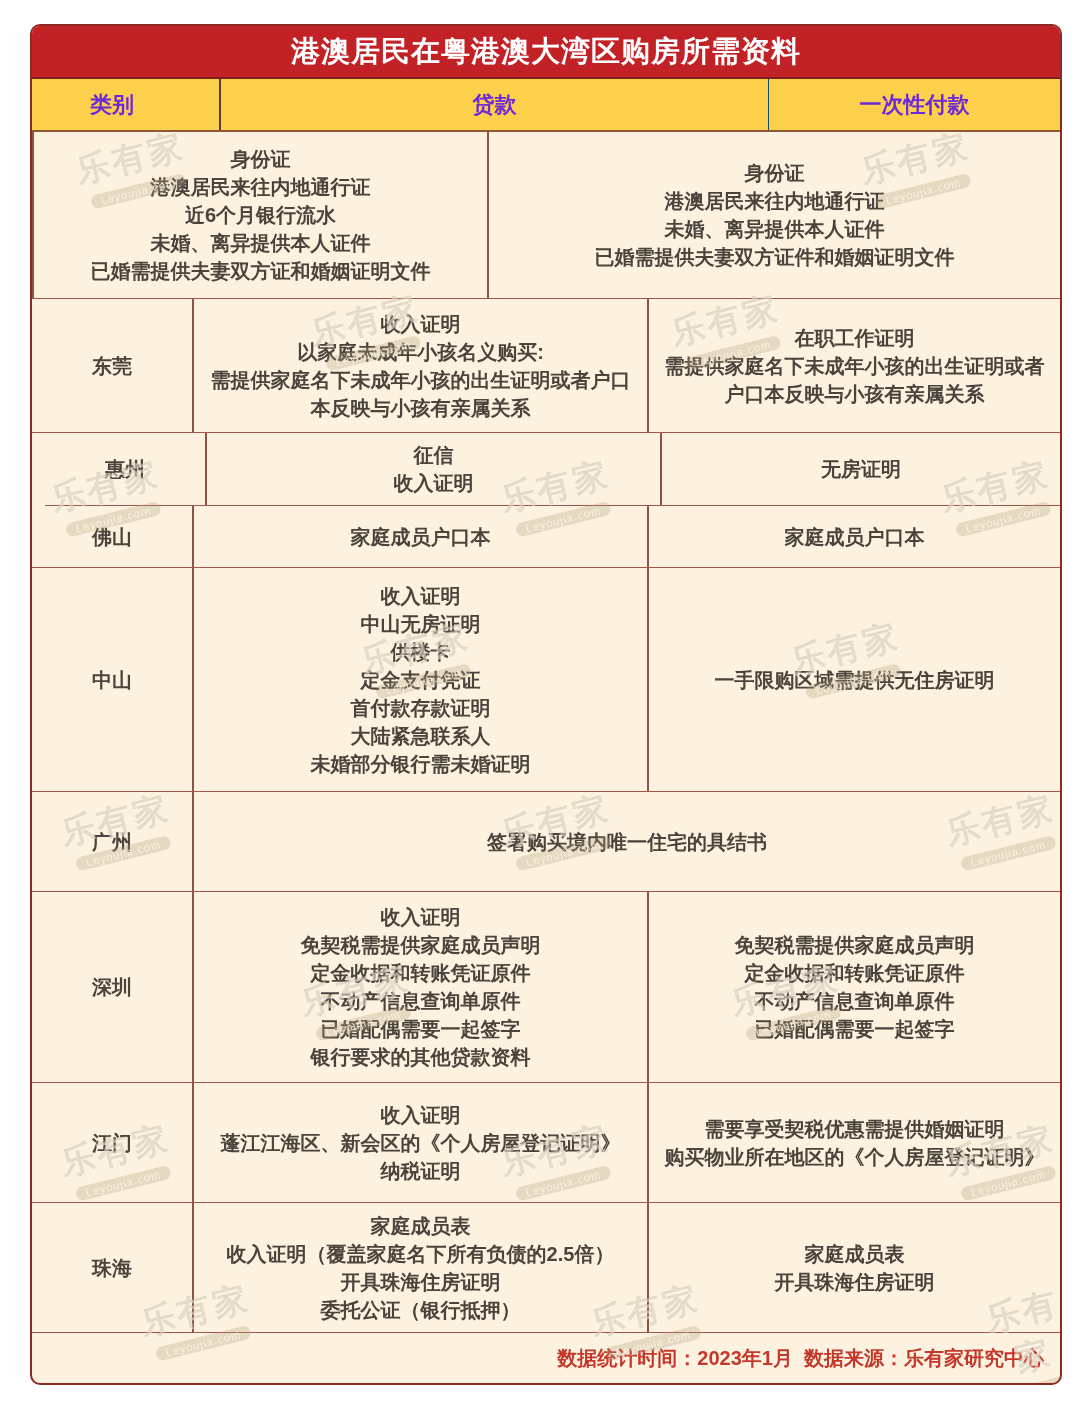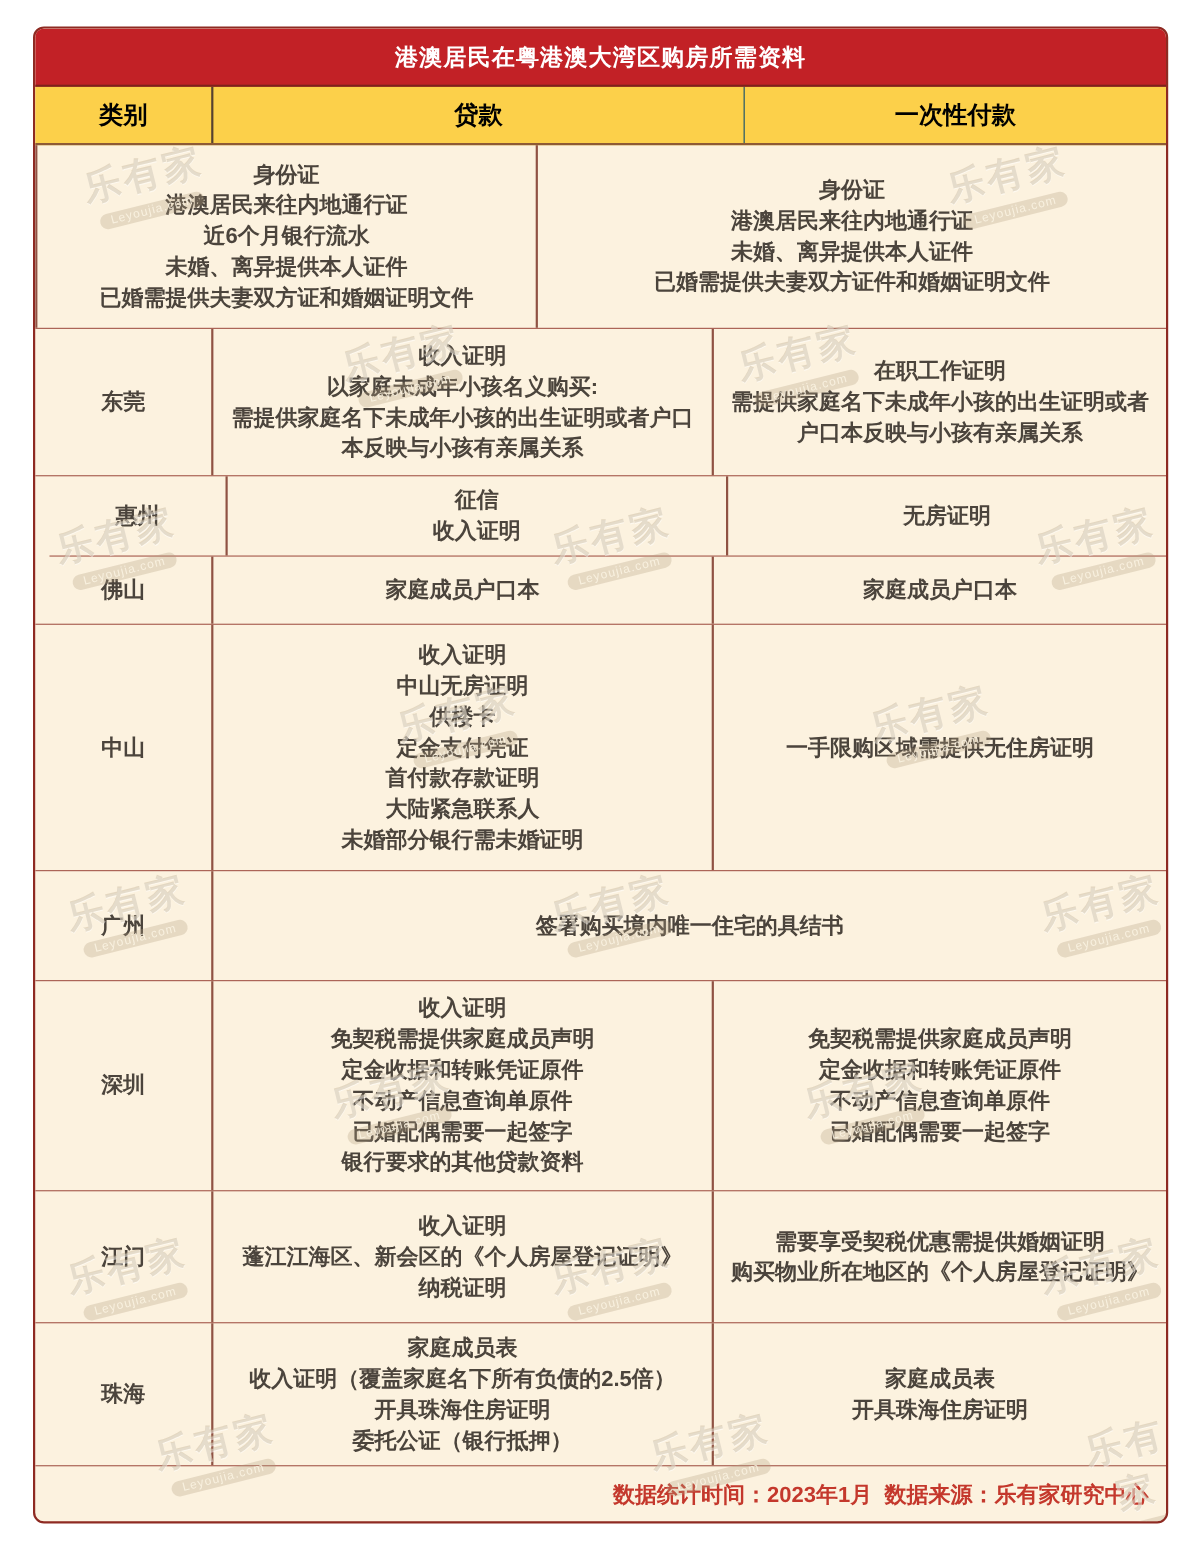--- a/index.html
+++ b/index.html
@@ -17,32 +17,32 @@
   .page{position:relative;width:1080px;height:1401px;background:#ffffff;overflow:hidden;}
   .card{
     position:absolute;left:30px;top:24px;width:1032px;
     background:var(--body-cream);
     border:2px solid #8e2a22;
     border-radius:10px;
     overflow:hidden;
   }
   .title-bar{
     height:53px;background:var(--accent-red);
-    color:#ffffff;font-size:21px;font-weight:bold;letter-spacing:1px;
+    color:#ffffff;font-size:29px;font-weight:bold;letter-spacing:1px;
     display:flex;align-items:center;justify-content:center;
     border-bottom:2px solid #7e211b;
   }
   .header-row{
     display:flex;background:var(--header-yellow);
-    height:53px;font-size:22px;font-weight:bold;color:#000000;
+    height:53px;font-size:22px;font-weight:bold;color:#6d28d9;
     border-bottom:2px solid #8d5a35;
   }
   .hcell{display:flex;align-items:center;justify-content:center;}
   .c-cat{width:160px;}
-  .c-loan{width:484px;border-left:2px solid #564130;}
+  .c-loan{width:549px;border-left:2px solid #564130;margin-left:27px;}
   .c-pay{flex:1;border-left:1px solid #0c4a6e;}
   .row{display:flex;border-bottom:1.5px solid var(--line-maroon);}
   .cell{
     display:flex;flex-direction:column;justify-content:center;align-items:center;
     text-align:center;padding:8px 10px;
     font-size:20px;line-height:28px;color:var(--text-dark);font-weight:600;
   }
   .cat-cell{width:160px;font-weight:bold;}
   .loan-cell{width:455px;border-left:2px solid var(--divider-brown);}
   .pay-cell{flex:1;border-left:2px solid var(--divider-brown);}

